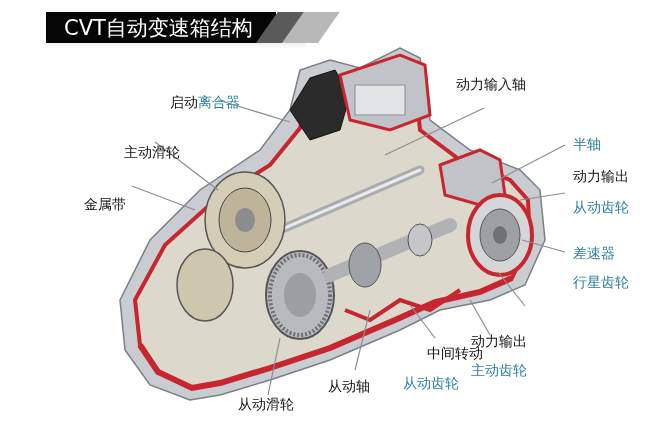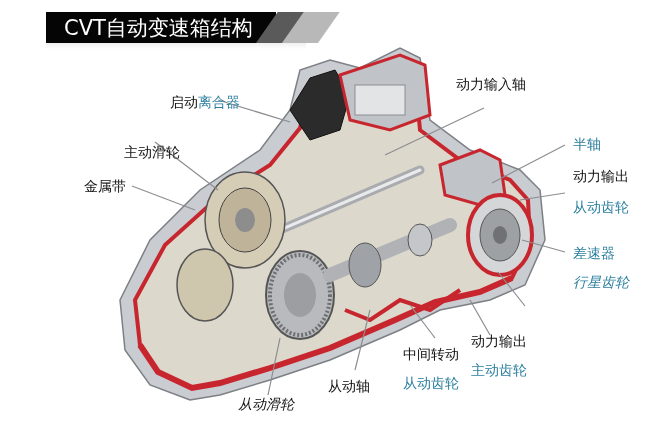--- a/index.html
+++ b/index.html
@@ -109,36 +109,36 @@
       <line x1="268" y1="395" x2="280" y2="338"></line>
     </g>
   </svg>
 
   <div class="label" style="left:170px; top:94px;">
     <span>启动</span><span class="blue">离合器</span>
   </div>
 
   <div class="label" style="left:124px; top:144px;">主动滑轮</div>
 
-  <div class="label" style="left:84px; top:178px;">金属带</div>
+  <div class="label" style="left:84px; top:196px;">金属带</div>
 
   <div class="label" style="left:456px; top:76px;">动力输入轴</div>
 
   <div class="label blue" style="left:573px; top:136px;text-align:center;">半轴</div>
 
   <div class="label" style="left:573px; top:168px;">动力输出</div>
   <div class="label blue" style="left:573px; top:199px;">从动齿轮</div>
 
   <div class="label blue" style="left:573px; top:245px;">差速器</div>
-  <div class="label blue" style="left:573px; top:274px;font-style:italic;">行星齿轮</div>
+  <div class="label blue" style="left:573px; top:274px;">行星齿轮</div>
 
 
   <div class="label" style="left:471px; top:333px;">动力输出</div>
   <div class="label blue" style="left:471px; top:362px;">主动齿轮</div>
 
-  <div class="label" style="left:403px; top:346px;">中间转动</div>
+  <div class="label" style="left:427px; top:346px;font-family:Liberation Serif, serif;">中间转动</div>
   <div class="label blue" style="left:403px; top:375px;">从动齿轮</div>
 
   <div class="label" style="left:328px; top:378px;">从动轴</div>
 
-  <div class="label" style="left:238px; top:396px;font-style:italic;">从动滑轮</div>
+  <div class="label" style="left:238px; top:396px;">从动滑轮</div>
 
 </div>
 
 </body></html>

